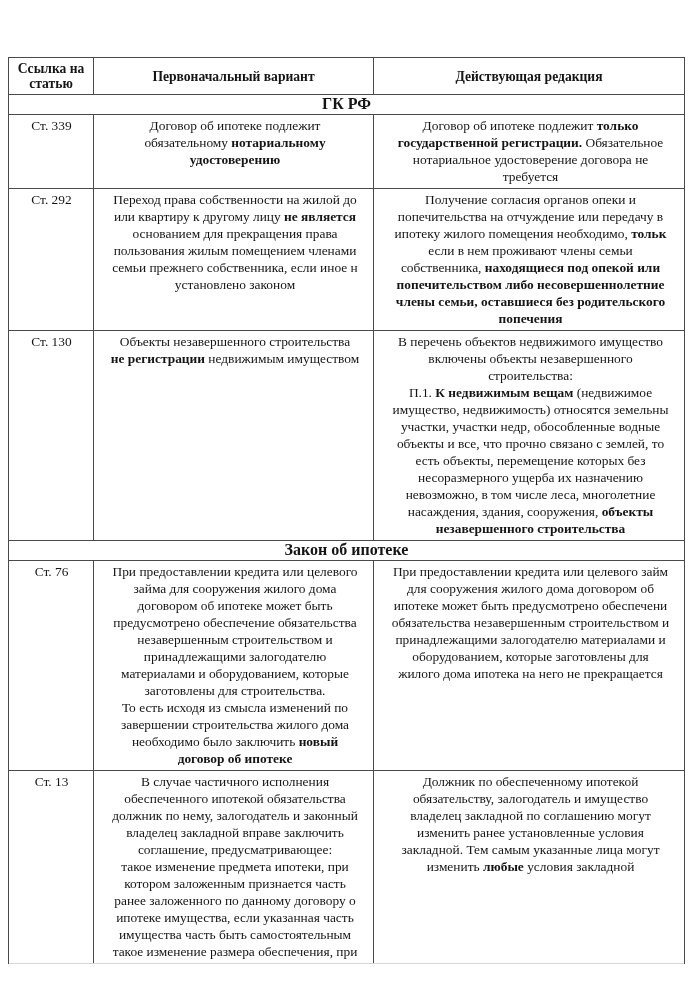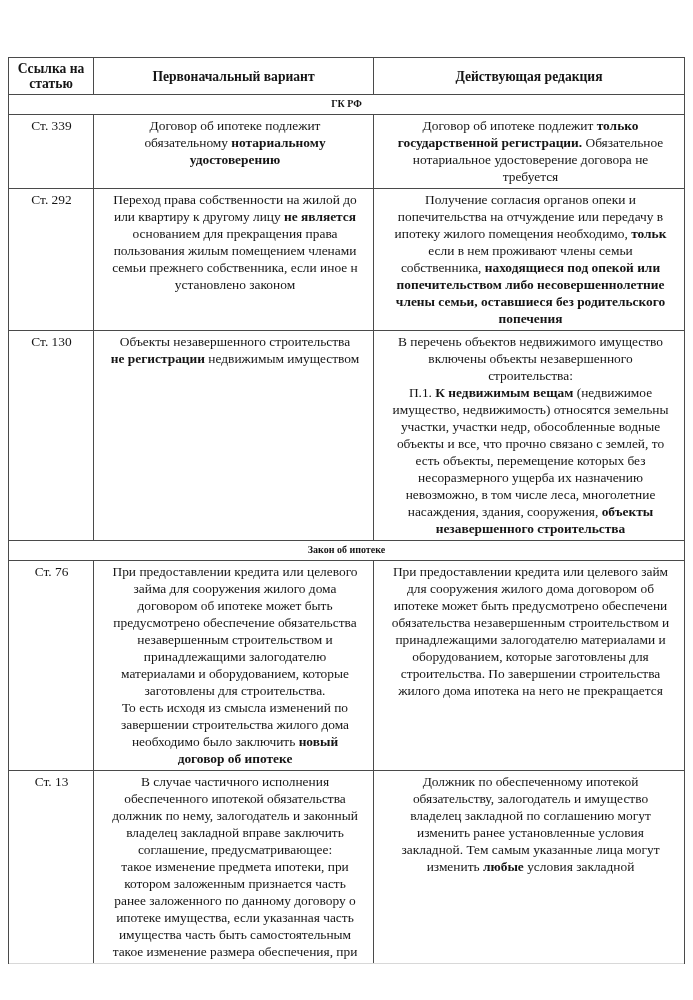--- a/index.html
+++ b/index.html
@@ -19,21 +19,21 @@
   .c2{width:280px;border-right:1px solid #4a4a4a;flex:none;}
   .c3{flex:1;min-width:0;}
   .line{white-space:nowrap;overflow:hidden;line-height:17px;font-size:13.4px;}
   .art{font-size:13.4px;line-height:17px;padding-left:4px;}
   .hdr .cell{
     display:flex;align-items:center;justify-content:center;text-align:center;
     font-weight:700;font-size:13.6px;line-height:15px;padding:3px 2px;
   }
   .section-row{
     display:block;text-align:center;font-weight:700;
-    font-size:10px;line-height:16px;padding:1px 0 2px 0;
+    font-size:16px;line-height:16px;padding:1px 0 2px 0;
   }
   .b{font-weight:700;}
 </style>
 </head>
 <body>
 
 <div class="page">
   <div class="tbl">
     <div class="trow hdr">
       <div class="cell c1">Ссылка на статью</div>
@@ -115,21 +115,20 @@
             <div class="line"><span>необходимо было заключить </span><span class="b">новый</span></div>
             <div class="line"><span class="b">договор об ипотеке</span></div>
           </div>
           <div class="cell c3">
             <div class="line"><span>При предоставлении кредита или целевого займ</span></div>
             <div class="line"><span>для сооружения жилого дома договором об</span></div>
             <div class="line"><span>ипотеке может быть предусмотрено обеспечени</span></div>
             <div class="line"><span>обязательства незавершенным строительством и</span></div>
             <div class="line"><span>принадлежащими залогодателю материалами и</span></div>
             <div class="line"><span>оборудованием, которые заготовлены для</span></div>
-            <div class="line"><span>строительства. По завершении строительства</span></div>
             <div class="line"><span>жилого дома ипотека на него не прекращается</span></div>
           </div>
         </div>
         <div class="trow">
           <div class="cell c1 art">Ст. 13</div>
           <div class="cell c2">
             <div class="line"><span>В случае частичного исполнения</span></div>
             <div class="line"><span>обеспеченного ипотекой обязательства</span></div>
             <div class="line"><span>должник по нему, залогодатель и законный</span></div>
             <div class="line"><span>владелец закладной вправе заключить</span></div>

